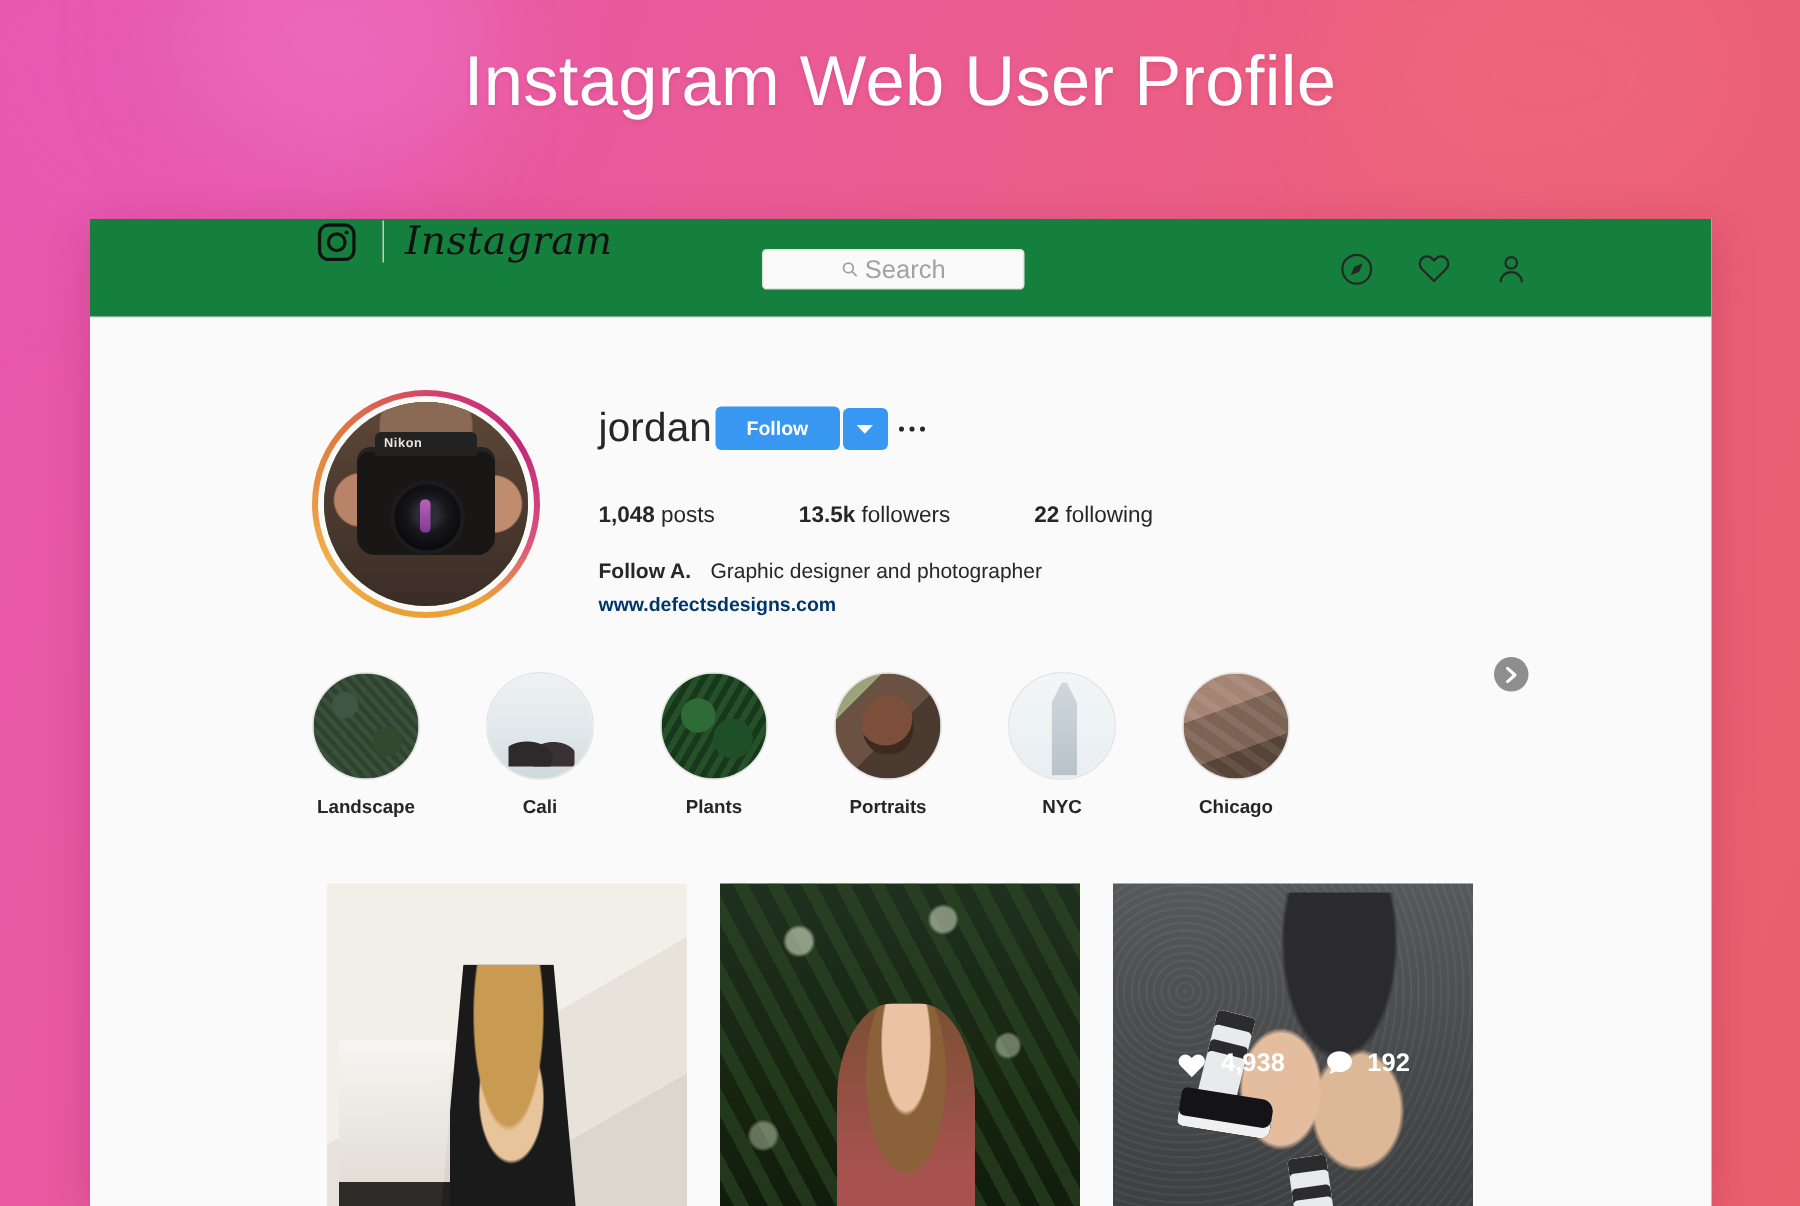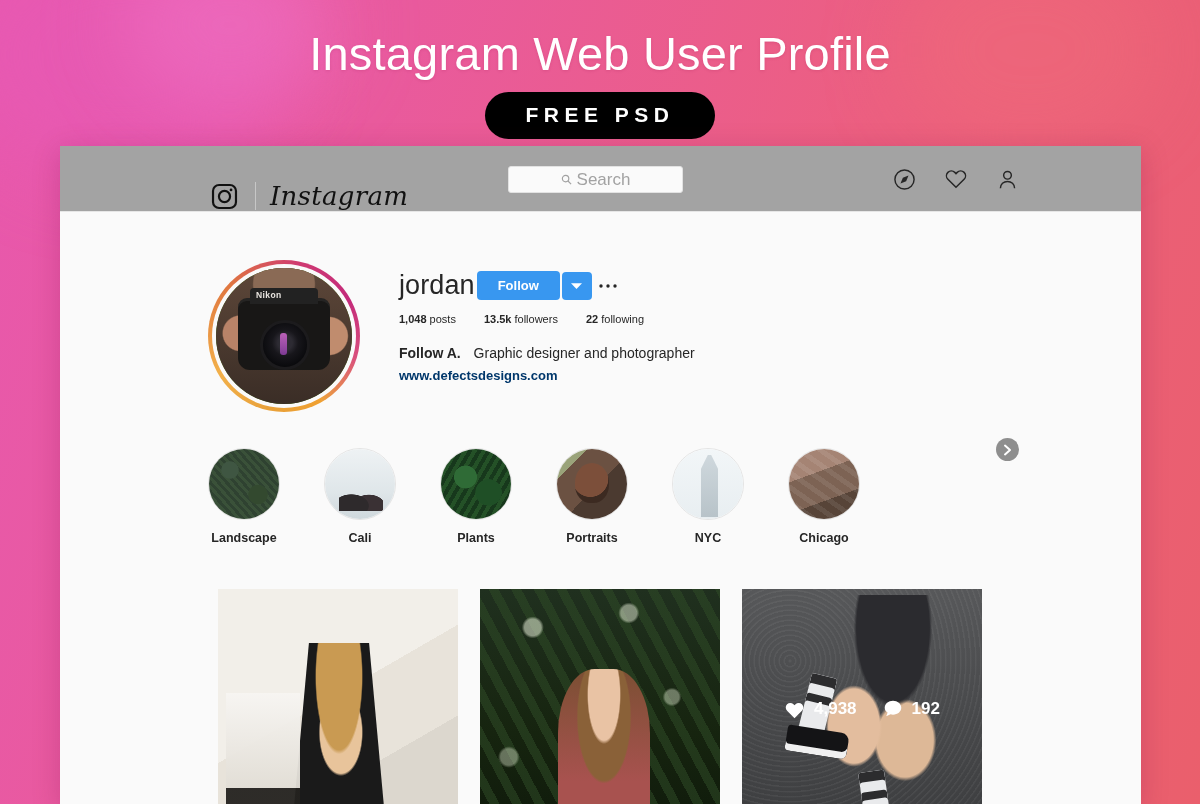--- a/index.html
+++ b/index.html
@@ -30,22 +30,22 @@
     font-size: 21px; letter-spacing: 5.5px; font-weight: 600;
   }
 
   
   .card {
     position: absolute; left: 60px; top: 146px; width: 1081px; height: 660px;
     background: #fafafa; box-shadow: 0 5px 26px rgba(120,10,70,.22);
     overflow: hidden;
   }
   .ig-header {
-    height: 66px; background: #a3a3a3; border-bottom: 1px solid #e6e6e6;
-    display: flex; align-items: flex-end; position: relative;
+    height: 66px; background: #15803d; border-bottom: 1px solid #e6e6e6;
+    display: flex; align-items: flex-start; position: relative;
   }
   .logo-wrap { display: flex; align-items: center; margin-left: 150px; }
   .logo-cam { width: 29px; height: 29px; }
   .logo-divider { width: 1px; height: 28px; background: #c7c7c7; margin: 0 14px 0 16px; }
   .logo-text {
     font-family: "DejaVu Serif", serif; font-style: italic; font-weight: 400;
     font-size: 26px; color: #111; letter-spacing: .3px;
   }
   .search-box {
     position: absolute; left: 448px; top: 20px; width: 175px; height: 27px;
@@ -107,21 +107,21 @@
   .follow-btn {
     background: #3897f0; color: #fff; border: none; border-radius: 4px;
     font-size: 13px; font-weight: 700; padding: 7px 21px; cursor: pointer;
     font-family: "Liberation Sans", sans-serif;
   }
   .caret-btn {
     background: #3897f0; border: none; border-radius: 4px; width: 30px; height: 28px;
     cursor: pointer; display: flex; align-items: center; justify-content: center;
   }
   .dots-btn { background: none; border: none; cursor: pointer; padding: 0 4px; display: flex; align-items: center; }
-  .stats { display: flex; gap: 28px; margin-top: 12px; font-size: 11px; color: #262626; }
+  .stats { display: flex; gap: 56px; margin-top: 34px; font-size: 15px; color: #262626; }
   .stats b { font-weight: 700; }
   .bio { margin-top: 20px; font-size: 14px; color: #262626; }
   .bio b { font-weight: 700; margin-right: 9px; }
   .bio-link {
     display: block; margin-top: 7px; font-size: 13px; font-weight: 700;
     color: #00376b; text-decoration: none;
   }
 
   
   .highlights { display: flex; align-items: flex-start; padding: 36px 0 0 148px; gap: 44px; position: relative; }
@@ -207,21 +207,20 @@
 </style>
 </head>
 <body>
 
 <div class="bg-glow glow-a"></div>
 <div class="bg-glow glow-b"></div>
 <div class="bg-glow glow-c"></div>
 
 <div class="banner">
   <div class="banner-title">Instagram Web User Profile</div>
-  <div class="badge">FREE PSD</div>
 </div>
 
 <div class="card">
 
   <div class="ig-header">
     <div class="logo-wrap">
       <svg class="logo-cam" viewBox="0 0 24 24" fill="none" stroke="#111" stroke-width="1.8">
         <rect x="2.5" y="2.5" width="19" height="19" rx="5"></rect>
         <circle cx="12" cy="12" r="4.6"></circle>
         <circle cx="17.4" cy="6.6" r="1.15" fill="#111" stroke="none"></circle>

